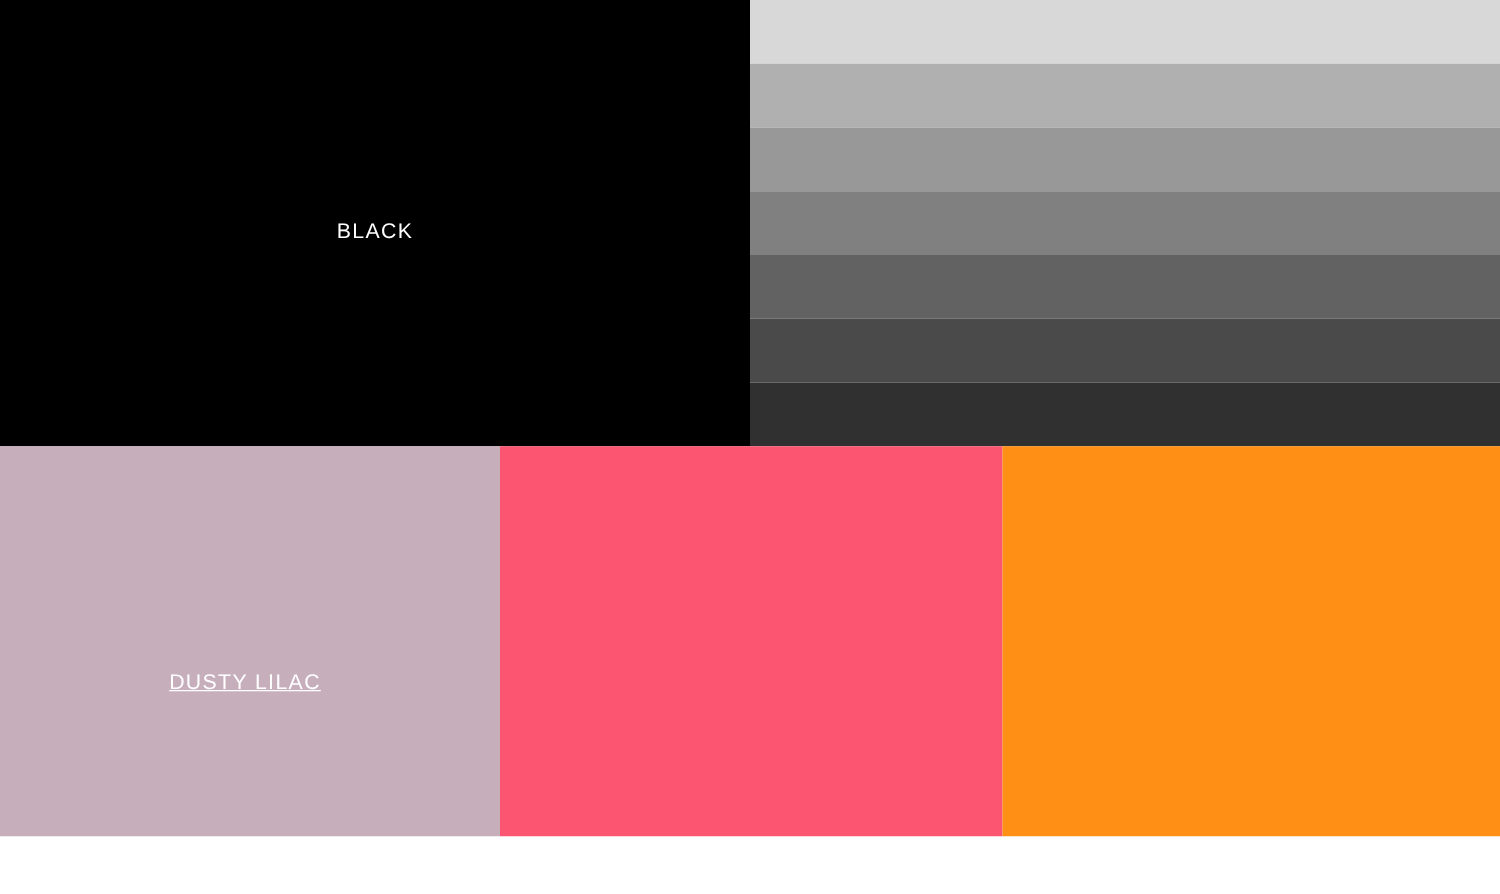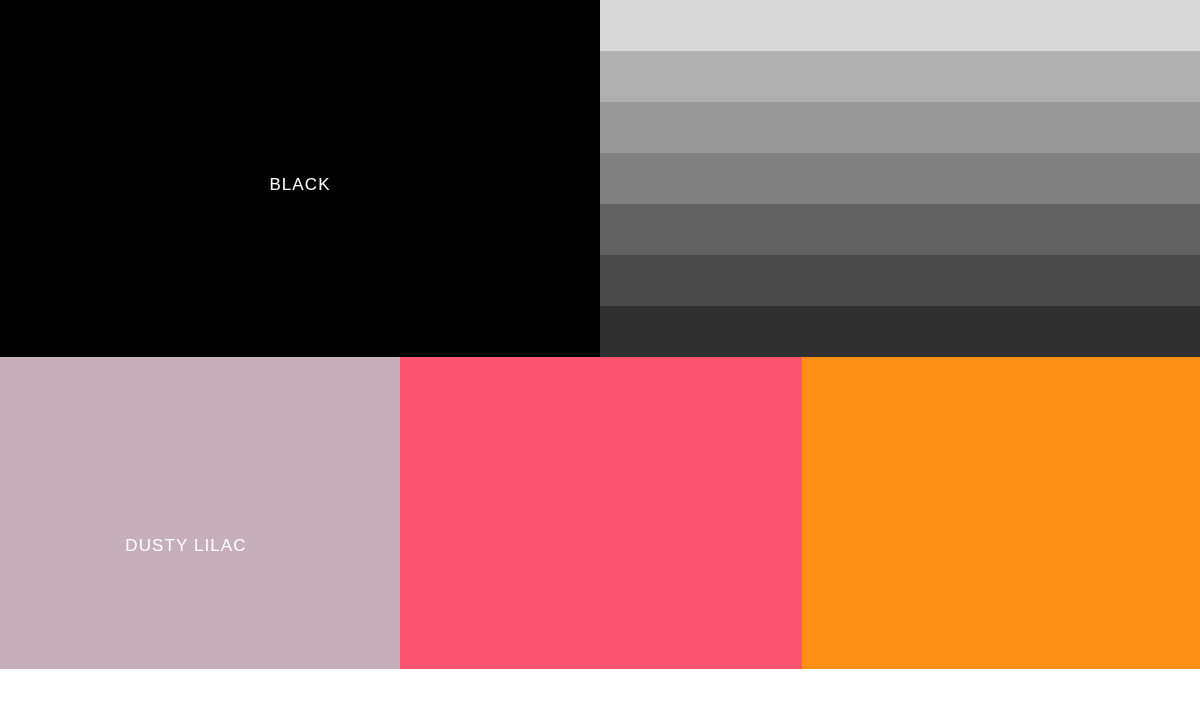--- a/index.html
+++ b/index.html
@@ -79,21 +79,21 @@
     font-family: "Liberation Sans", sans-serif;
     font-size: 17px;
     font-weight: 400;
     letter-spacing: 1.1px;
     white-space: nowrap;
     transform: translate(-50%, -50%);
     -webkit-font-smoothing: antialiased;
   }
 
   .label-black   { left: 300px;  top: 185px; }
-  .label-lilac   { left: 186px;  top: 189px; }
+  .label-lilac   { left: 196px;  top: 189px; text-decoration: underline; }
   .label-punch   { left: 600px;  top: 189px; }
 </style>
 </head>
 <body style="background: rgb(255, 255, 255);">
 
 <div class="palette">
 
   <div class="top-section">
 
     <div class="black-block" style="background: rgb(0, 0, 0);">

